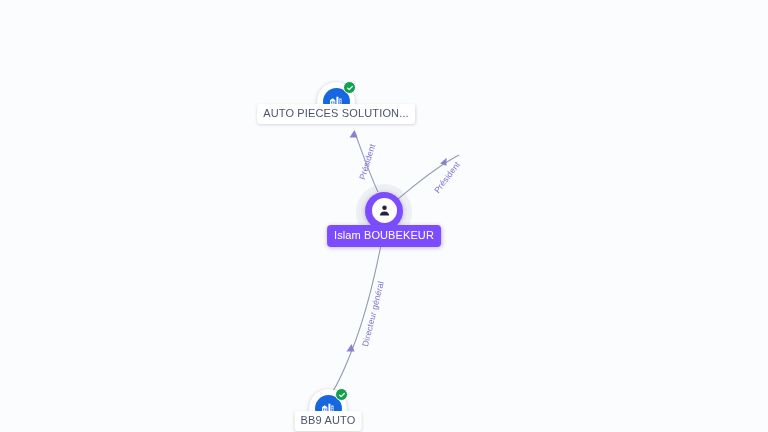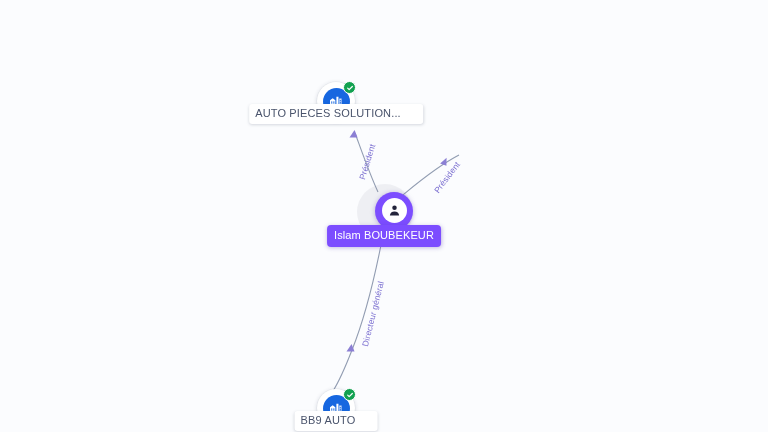--- a/index.html
+++ b/index.html
@@ -96,37 +96,37 @@
 
   .node-label {
     position: absolute;
     left: 50%;
     transform: translateX(-50%);
     top: 22px;
     background: #ffffff;
     color: #49536b;
     font-size: 11px;
     line-height: 1;
-    padding: 4px 22px 5px 6px;
+    padding: 4px 6px 5px 6px;
     border-radius: 3px;
     box-shadow: 0 1px 3px rgba(40,50,80,.18);
     white-space: nowrap;
     cursor: pointer;
     letter-spacing: .15px;
   }
 
   
   .person-node {
     position: absolute;
     transform: translate(-50%, -50%);
     width: 58px;
     height: 58px;
     display: flex;
     align-items: center;
-    justify-content: flex-end;
+    justify-content: center;
     cursor: pointer;
   }
   .person-halo {
     position: absolute;
     width: 56px;
     height: 56px;
     border-radius: 50%;
     background: rgba(130,130,150,.10);
   }
   .pin {
@@ -232,21 +232,21 @@
       <div class="pin-inner">
         <svg width="15" height="15" viewBox="0 0 24 24">
           <circle cx="12" cy="7.6" r="3.6" fill="#23243a"></circle>
           <path fill="#23243a" d="M4.6 20c0-4.1 3.3-6.6 7.4-6.6s7.4 2.5 7.4 6.6H4.6z"></path>
         </svg>
       </div>
     </div>
     <div class="person-label">Islam BOUBEKEUR</div>
   </div>
 
-  <div class="node" style="left:336px; top:408px;">
+  <div class="node" style="left:328px; top:408px;">
     <div class="company-node">
       <div class="company-disc">
         <svg width="16" height="16" viewBox="0 0 24 24">
           <path fill="#ffffff" d="M3 20h8v-9L7 8 3 11v9zm1.6-7.4h1.9v1.9H4.6v-1.9zm0 3.2h1.9v1.9H4.6V15.8zm3.2-3.2h1.9v1.9H7.8v-1.9zm0 3.2h1.9v1.9H7.8V15.8z"></path>
           <path fill="#ffffff" d="M12.6 20h3.1V5.6h-3.1V20z"></path>
           <path fill="#cfe0fb" d="M16.8 20h3.6V8.4h-3.6V20zm.9-9.2h1.8v1.7h-1.8v-1.7zm0 3.1h1.8v1.7h-1.8v-1.7z"></path>
         </svg>
       </div>
       <span class="verified-badge">
         <svg width="8" height="8" viewBox="0 0 24 24">

